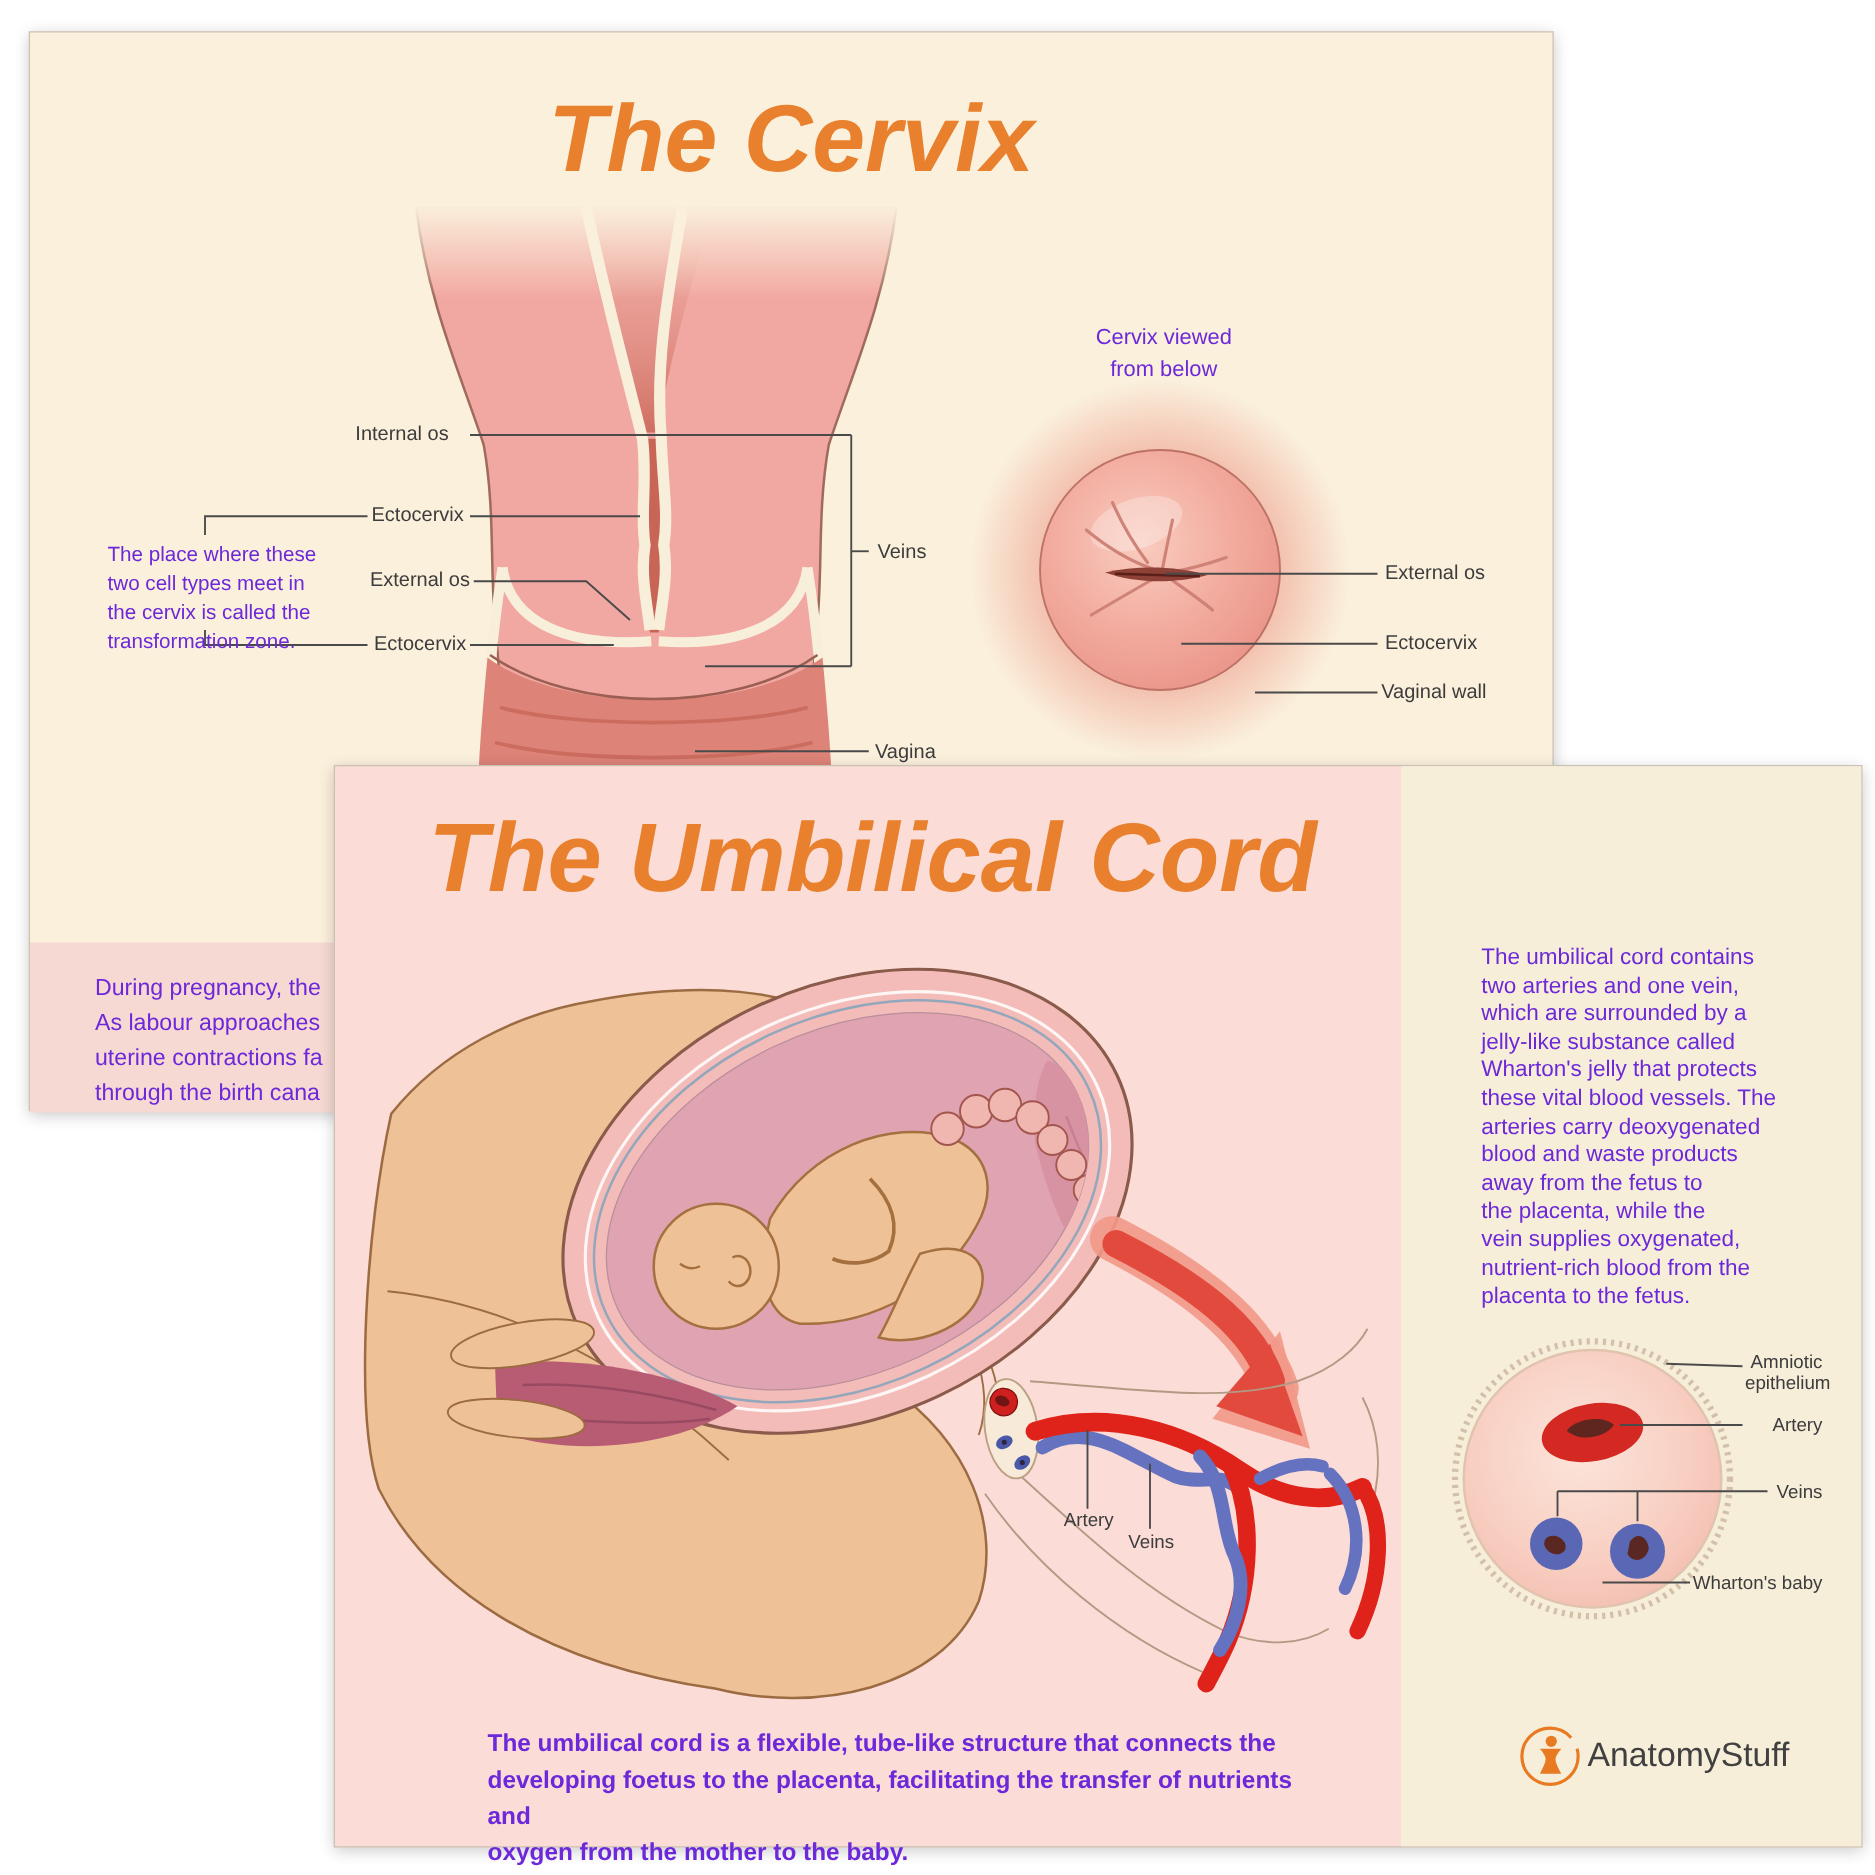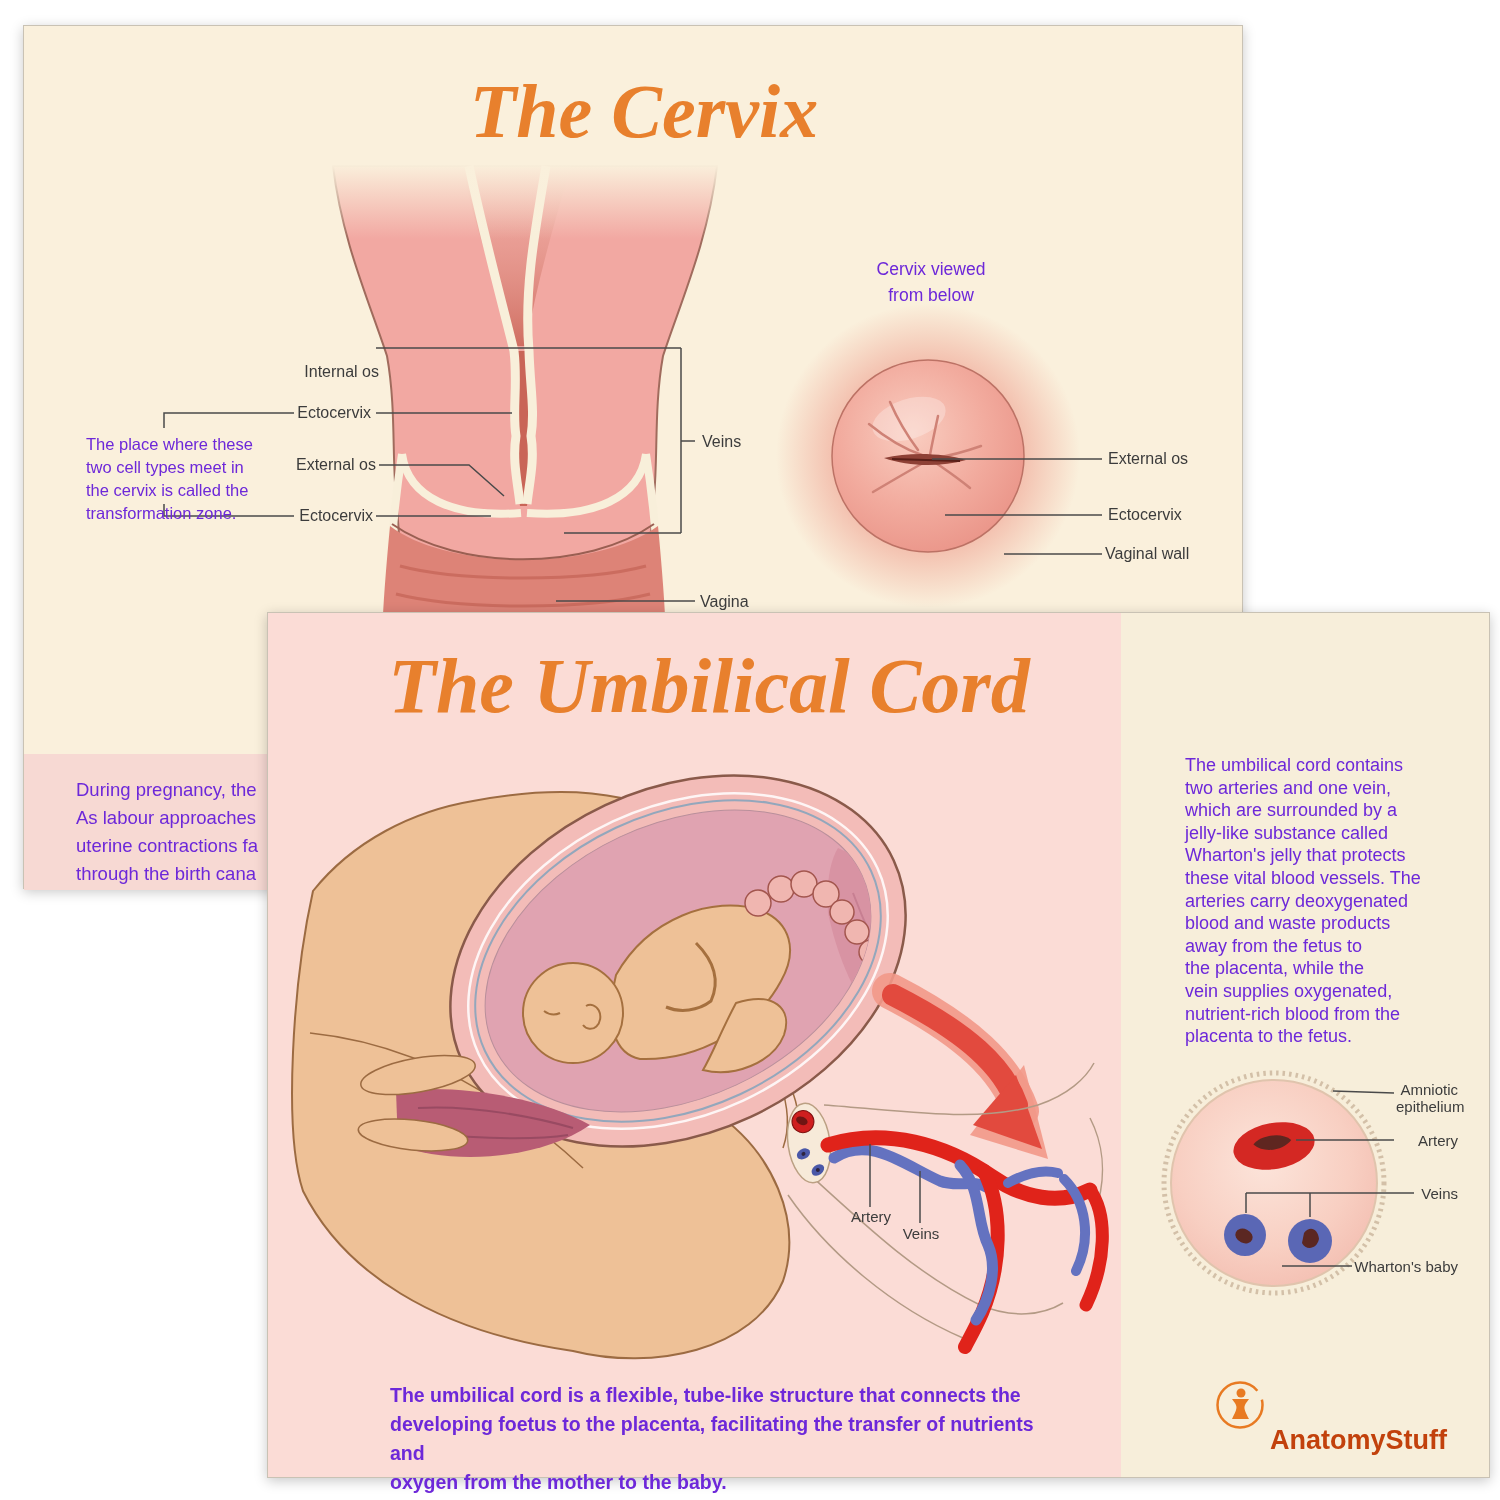--- a/index.html
+++ b/index.html
@@ -2,22 +2,22 @@
 <html><head>
 <meta charset="utf-8">
 <style>
   html,body{margin:0;padding:0;background:#ffffff;}
   #canvas{position:relative;width:1500px;height:1500px;background:#ffffff;overflow:hidden;
           font-family:"Liberation Sans",sans-serif;color:#3c3c3c;}
   .poster{position:absolute;box-shadow:0 3px 12px rgba(0,0,0,0.22);border:1px solid #c9c2b4;box-sizing:border-box;}
   #poster-cervix{left:23px;top:25px;width:1220px;height:864px;background:#faf0dc;z-index:1;}
   #poster-umbilical{left:267px;top:612px;width:1223px;height:866px;background:#fbdcd6;z-index:2;}
   .layer{position:absolute;left:0;top:0;}
-  .script-title{position:absolute;font-family:Liberation Serif, serif;font-style:italic;font-weight:bold;
-                color:#e8802d;text-align:center;white-space:nowrap;padding-left:11px;}
+  .script-title{position:absolute;font-family:Liberation Sans, sans-serif;font-style:italic;font-weight:bold;
+                color:#e8802d;text-align:center;white-space:nowrap;}
   .lbl{position:absolute;font-size:16px;line-height:18px;color:#3c3c3c;}
   .r{text-align:right;}
   .c{text-align:center;}
   .small{font-size:15px;line-height:17px;}
   .para{position:absolute;color:#6d28d9;}
   svg{display:block;}
   .sidebar{position:absolute;top:0;right:0;width:368px;height:100%;background:#f7eeda;}
 </style>
 </head>
 <body>
@@ -97,21 +97,21 @@
         <path d="M 352,490 H 467"></path>
         <path d="M 140,402 V 387 H 270"></path>
         <path d="M 140,478 V 490 H 270"></path>
         <path d="M 532,575 H 671"></path>
         <path d="M 908,433 H 1078"></path>
         <path d="M 921,489 H 1078"></path>
         <path d="M 980,528 H 1078"></path>
       </g>
     </svg>
 
-    <div class="lbl r" style="left:188px;width:167px;top:313px;margin-top:24px;">Internal os</div>
+    <div class="lbl r" style="left:168px;width:167px;top:313px;">Internal os</div>
     <div class="lbl r" style="left:180px;width:167px;top:378px;">Ectocervix</div>
     <div class="lbl r" style="left:185px;width:167px;top:430px;">External os</div>
     <div class="lbl r" style="left:180px;width:169px;top:481px;">Ectocervix</div>
     <div class="lbl" style="left:678px;top:407px;">Veins</div>
     <div class="lbl" style="left:676px;top:567px;">Vagina</div>
 
     <div class="para" style="left:62px;top:407px;width:180px;font-size:16.5px;line-height:23px;">The place where these<br>two cell types meet in<br>the cervix is called the<br>transformation zone.</div>
 
     <div class="para c" style="left:822px;top:230px;width:170px;font-size:17.5px;line-height:26px;">Cervix viewed<br>from below</div>
 
@@ -267,15 +267,15 @@
     <div class="lbl small c" style="left:572px;top:595px;width:62px;">Artery</div>
     <div class="lbl small c" style="left:630px;top:612px;width:46px;">Veins</div>
 
     <div class="lbl small r" style="left:1128px;top:468px;width:62px;">Amniotic epithelium</div>
     <div class="lbl small r" style="left:1100px;top:519px;width:90px;">Artery</div>
     <div class="lbl small r" style="left:1100px;top:572px;width:90px;">Veins</div>
     <div class="lbl small r" style="left:1056px;top:645px;width:134px;">Wharton's baby</div>
 
     <div class="para" style="left:122px;top:768px;width:680px;font-size:19.5px;line-height:29px;font-weight:bold;">The umbilical cord is a flexible, tube-like structure that connects the<br>developing foetus to the placenta, facilitating the transfer of nutrients and<br>oxygen from the mother to the baby.</div>
 
-    <div style="position:absolute;left:1002px;top:776px;font-size:27px;font-weight:bold;color:#c2410c;margin-top:36px;">AnatomyStuff</div>
+    <div style="position:absolute;left:1002px;top:776px;font-size:27px;font-weight:normal;color:#404040;">AnatomyStuff</div>
   </div>
 </div>
 
 </body></html>

